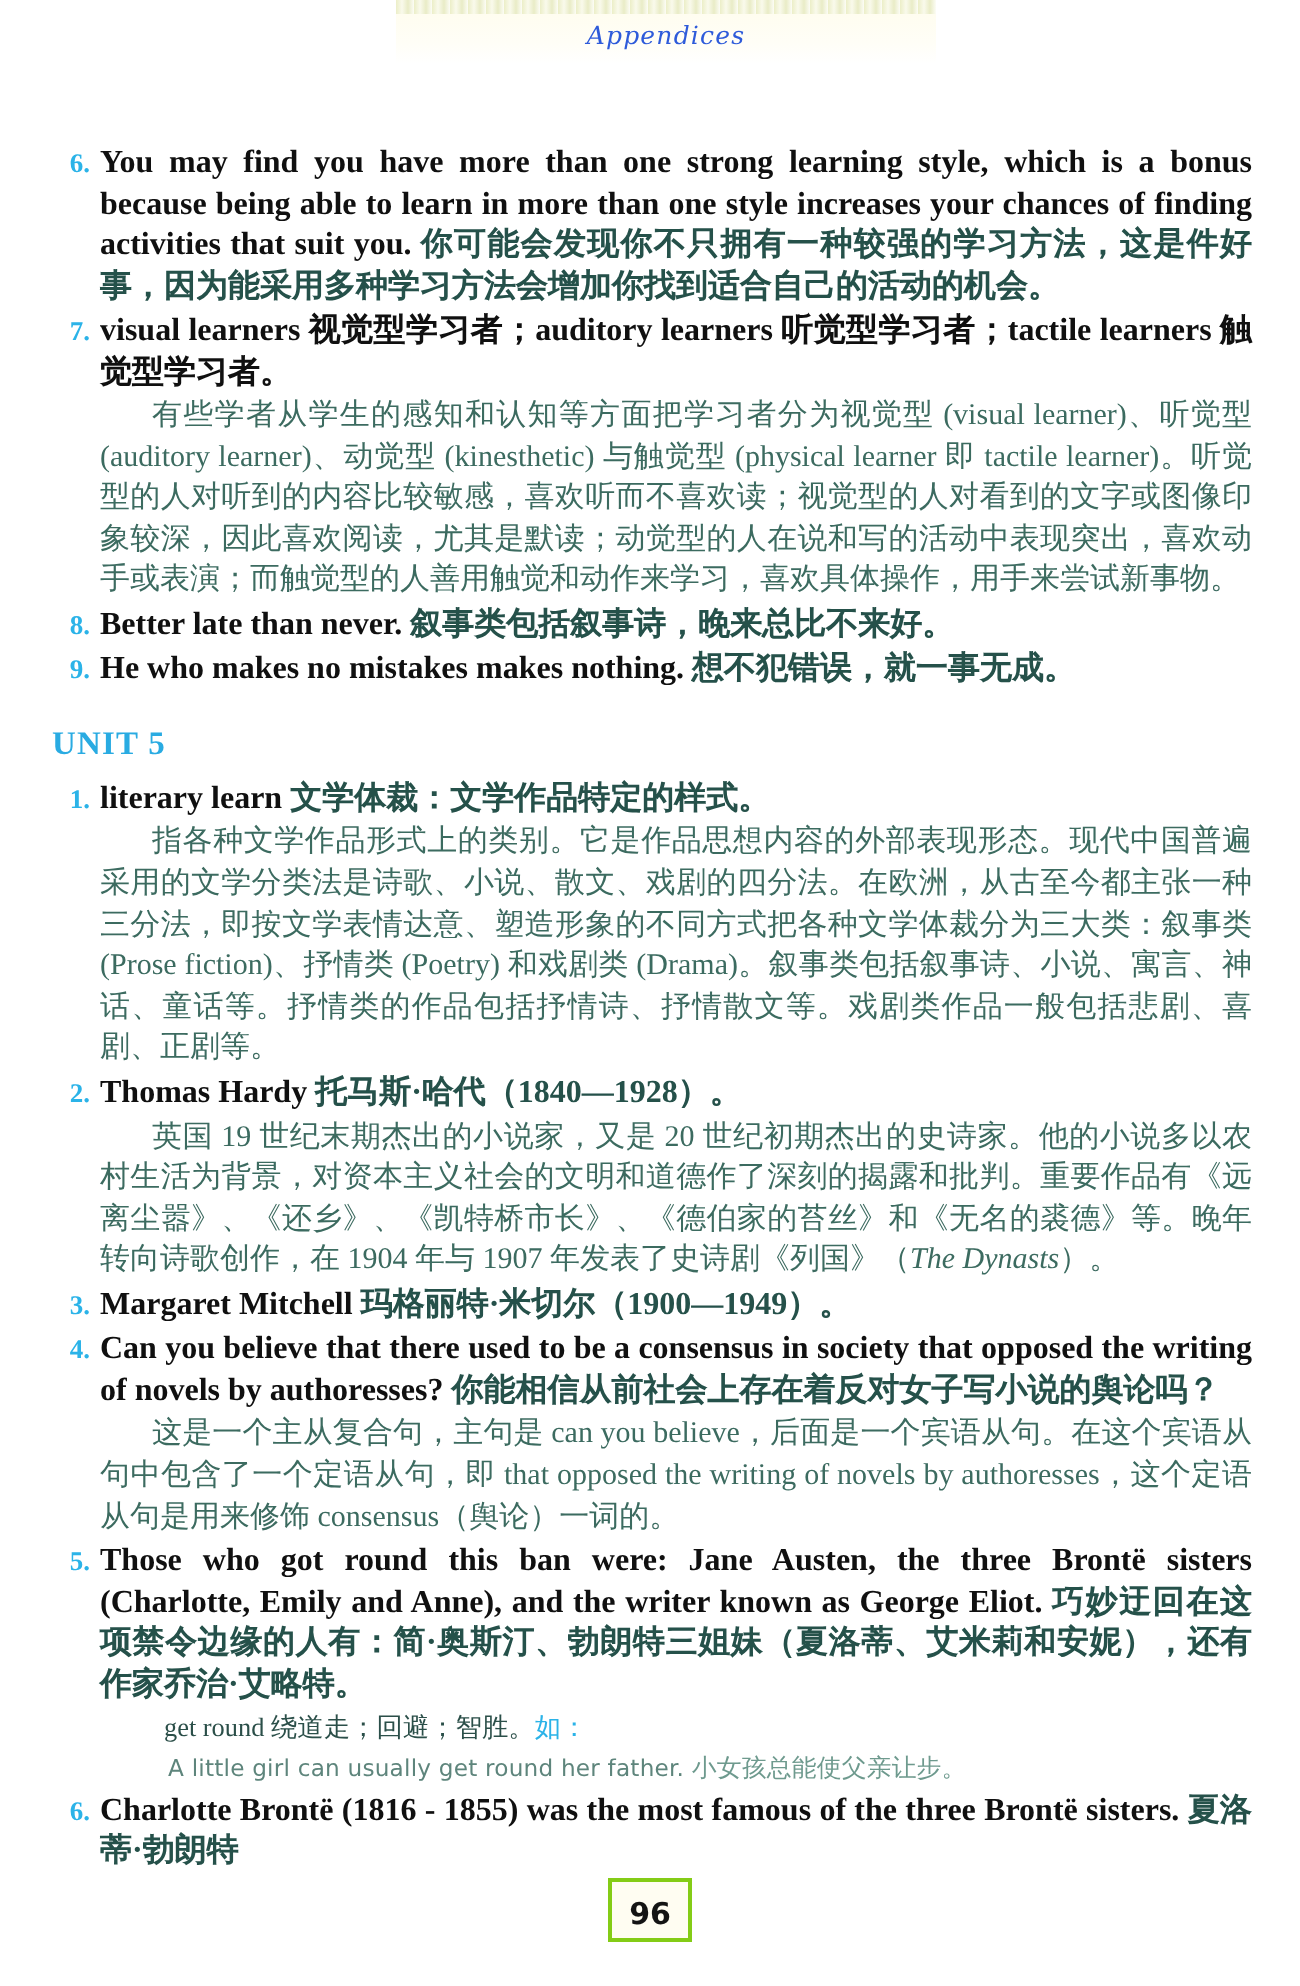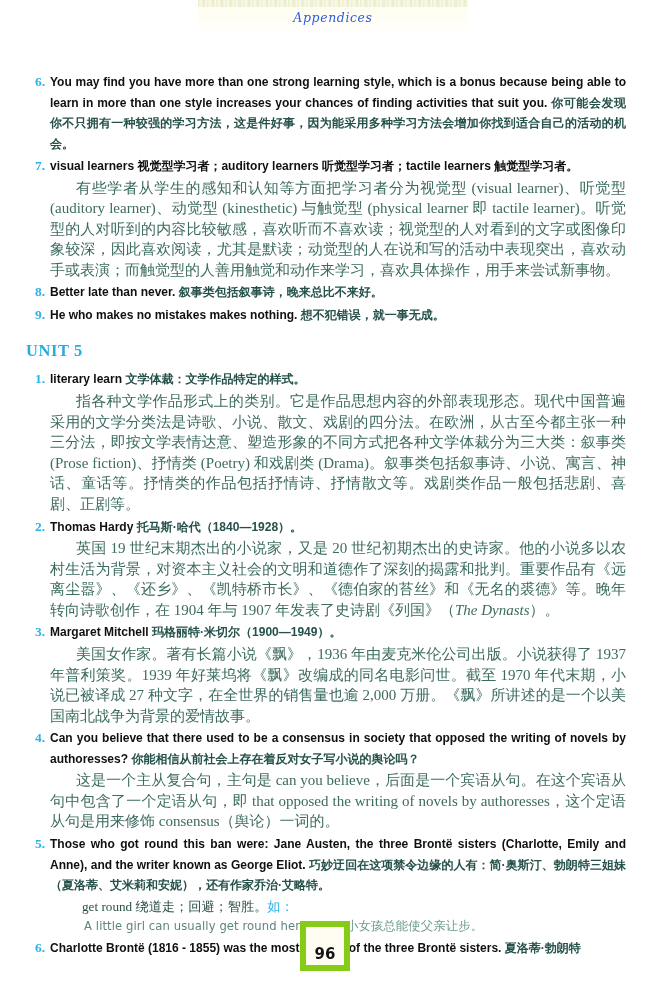--- a/index.html
+++ b/index.html
@@ -82,26 +82,26 @@
     color: #2bb3e8;
     font-weight: bold;
     font-size: 13.5px;
     line-height: 20.5px;
     font-family: "Liberation Serif", serif;
   }
   .entry .num.wide { width: 21px; left: -2px; }
 
   
   .head {
-    font-size: 12px;
+    font-size: 16px;
     line-height: 20.5px;
     font-weight: bold;
     color: #101010;
     text-align: justify;
-    font-family: Liberation Sans, sans-serif;
+    font-family: Liberation Serif, serif;
   }
   .head .cn {
     color: #25514a;
     font-weight: bold;
   }
 
   
   .note {
     font-size: 15px;
     line-height: 20.6px;
@@ -154,22 +154,22 @@
   .folio {
     position: absolute;
     left: 0;
     bottom: 22px;
     width: 650px;
     text-align: center;
   }
   .folio-box {
     display: inline-block;
     background: #fffdf2;
-    border: 6px solid #84cc16;
-    padding: 18px 9px 2px 9px;
+    border: 2px solid #84cc16;
+    padding: 7px 9px 2px 9px;
   }
   .folio-num {
     font-family: "DejaVu Sans", sans-serif;
     font-weight: bold;
     font-size: 15px;
     color: #141414;
   }
 </style>
 </head>
 <body>
@@ -236,21 +236,20 @@
       <span>英国 19 世纪末期杰出的小说家，又是 20 世纪初期杰出的史诗家。他的小说多以农村生活为背景，对资本主义社会的文明和道德作了深刻的揭露和批判。重要作品有《远离尘嚣》、《还乡》、《凯特桥市长》、《德伯家的苔丝》和《无名的裘德》等。晚年转向诗歌创作，在 1904 年与 1907 年发表了史诗剧《列国》（</span><span class="it">The Dynasts</span><span>）。</span>
     </div>
   </div>
 
   <div class="entry">
     <span class="num">3.</span>
     <div class="head">
       <span>Margaret Mitchell</span>
       <span class="cn">玛格丽特·米切尔（1900—1949）。</span>
     </div>
-    <div class="note">美国女作家。著有长篇小说《飘》，1936 年由麦克米伦公司出版。小说获得了 1937 年普利策奖。1939 年好莱坞将《飘》改编成的同名电影问世。截至 1970 年代末期，小说已被译成 27 种文字，在全世界的销售量也逾 2,000 万册。《飘》所讲述的是一个以美国南北战争为背景的爱情故事。</div>
   </div>
 
   <div class="entry">
     <span class="num">4.</span>
     <div class="head">
       <span>Can you believe that there used to be a consensus in society that opposed the writing of novels by authoresses?</span>
       <span class="cn">你能相信从前社会上存在着反对女子写小说的舆论吗？</span>
     </div>
     <div class="note">这是一个主从复合句，主句是 can you believe，后面是一个宾语从句。在这个宾语从句中包含了一个定语从句，即 that opposed the writing of novels by authoresses，这个定语从句是用来修饰 consensus（舆论）一词的。</div>
   </div>

